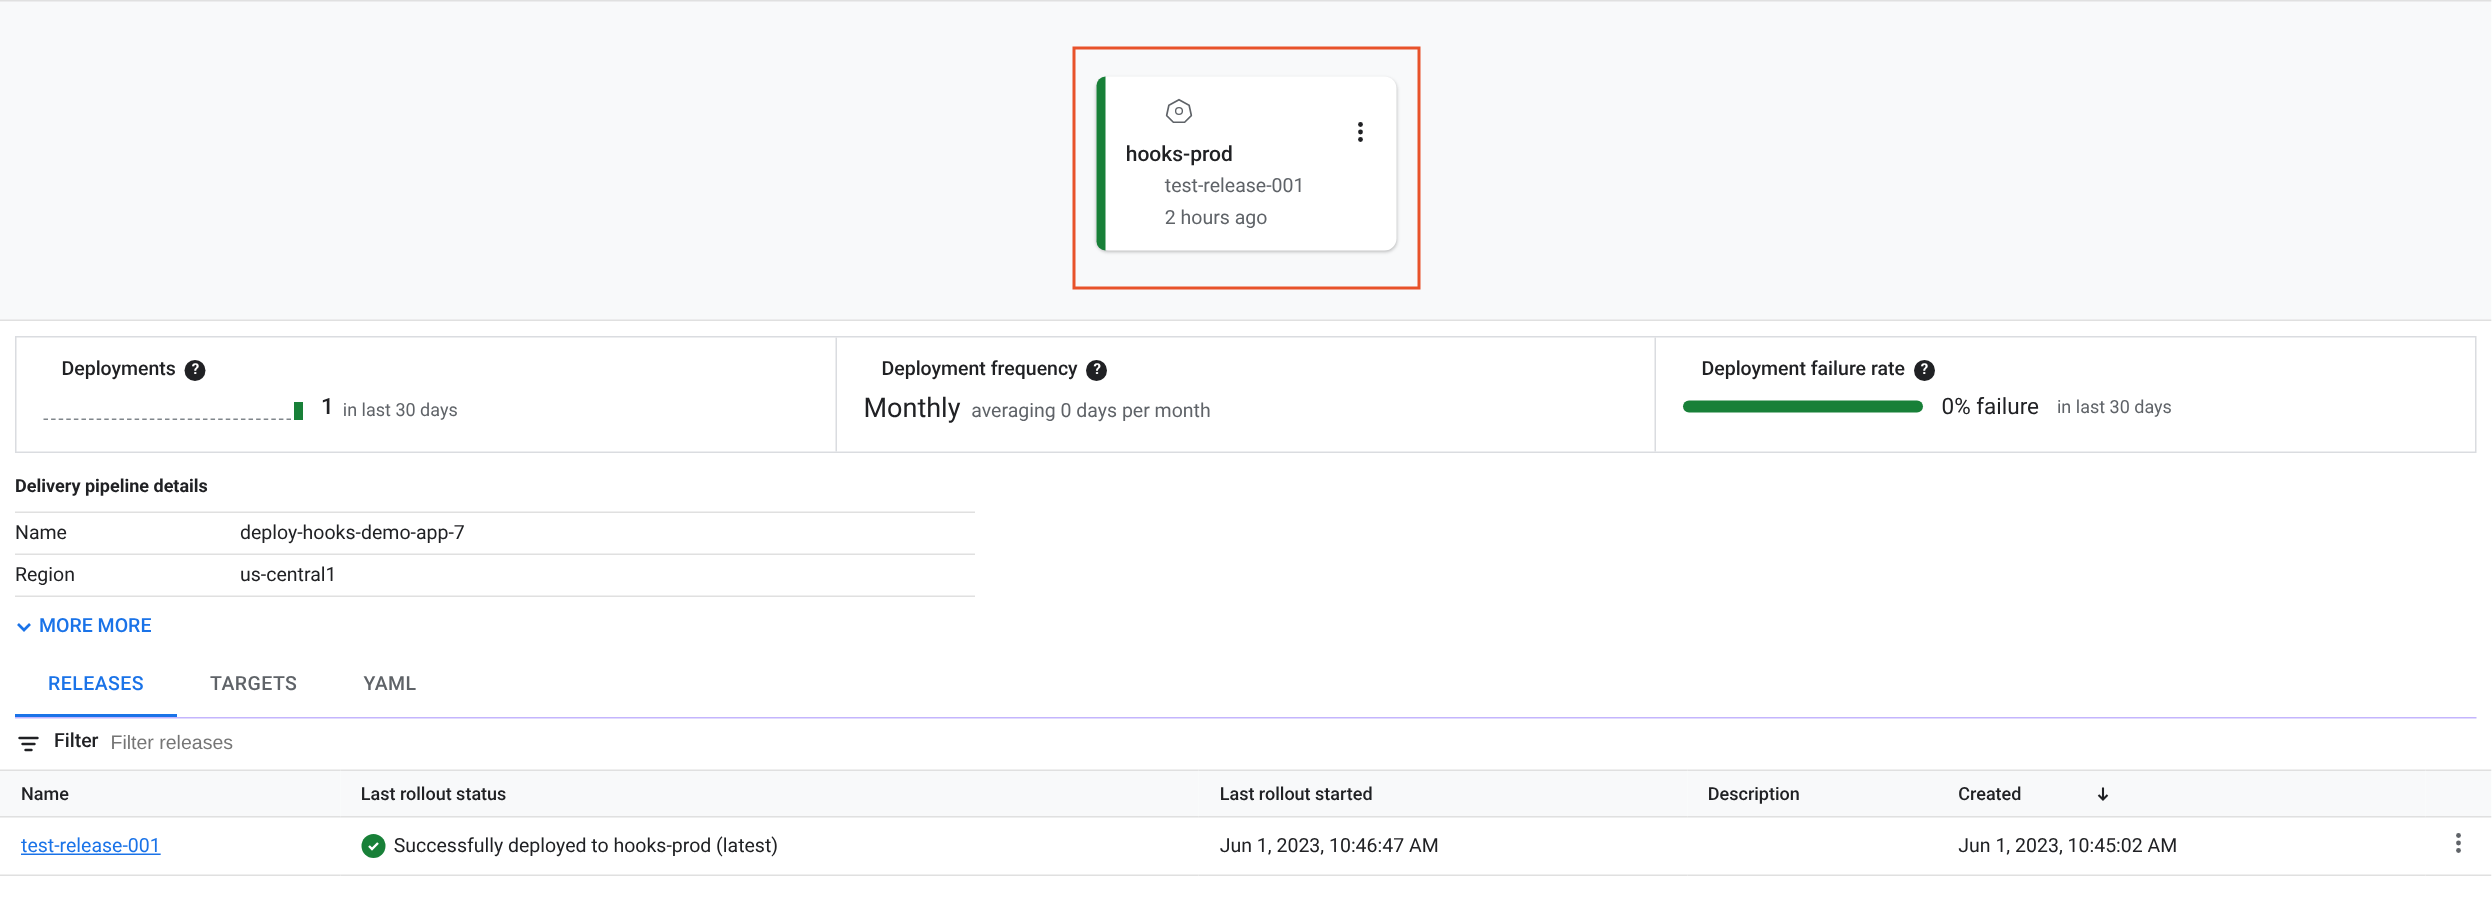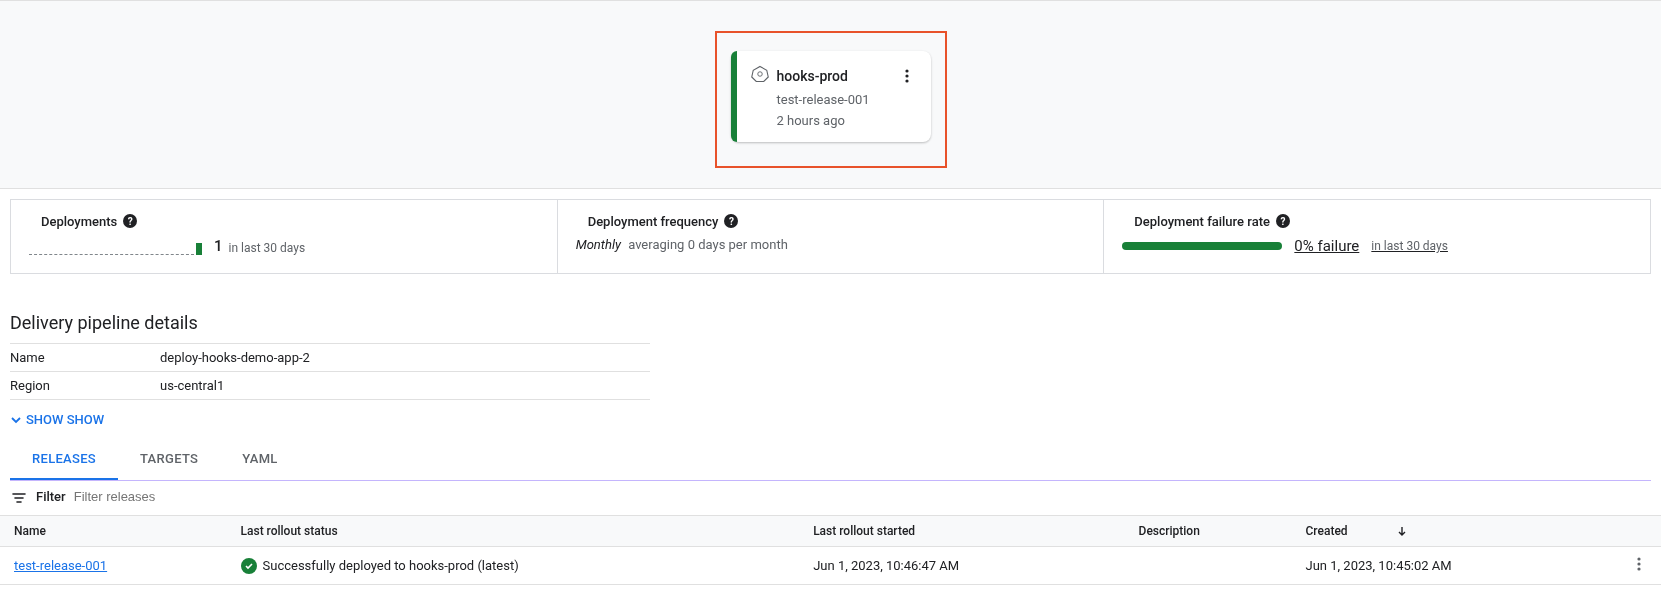--- a/index.html
+++ b/index.html
@@ -3,45 +3,45 @@
 <meta charset="utf-8">
 <style>
 * { box-sizing: border-box; margin: 0; padding: 0; }
 body { font-family: Roboto, 'Helvetica Neue', Arial, sans-serif; font-size: 13px; color: #202124; background: #fff; }
 
 .pipeline-area { background: #f8f9fa; border-top: 1px solid #e0e0e0; border-bottom: 1px solid #e0e0e0; padding: 30px 10px 20px; display: flex; justify-content: center; }
 .highlight-box { border: 2px solid #e8522a; padding: 18px 14px 24px; display: inline-block; }
 .target-card { background: #fff; border-radius: 8px; box-shadow: 0 1px 2px rgba(0,0,0,0.15),0 1px 3px rgba(0,0,0,0.1); width: 200px; position: relative; padding: 14px 14px 14px 20px; }
 .target-card .green-edge { position: absolute; left: 0; top: 0; bottom: 0; width: 6px; background: #188038; border-radius: 8px 0 0 8px; }
 .target-head { display: flex; align-items: center; justify-content: space-between; }
-.target-head .title-wrap { display: flex; align-items: center; gap: 8px; }
+.target-head .title-wrap { display: flex; align-items: center; gap: 8px; flex-direction: column; }
 .k8s-icon { width: 18px; height: 18px; }
 .target-title { font-weight: 500; font-size: 14px; }
 .more-btn { width: 20px; height: 20px; display: flex; align-items: center; justify-content: center; cursor: pointer; }
 .target-sub { color: #5f6368; font-size: 13px; margin-top: 6px; margin-left: 26px; }
 .target-time { color: #5f6368; font-size: 13px; margin-top: 6px; margin-left: 26px; }
 
 .stats-row { display: flex; border: 1px solid #dadce0; margin: 10px 10px 0; }
 .stat-cell { flex: 1; padding: 14px 18px 18px; border-right: 1px solid #dadce0; }
 .stat-cell:last-child { border-right: none; }
-.stat-head { display: flex; align-items: flex-start; gap: 6px; font-size: 13px; font-weight: 500; margin-bottom: 8px; padding-left: 12px; }
+.stat-head { display: flex; align-items: center; gap: 6px; font-size: 13px; font-weight: 500; margin-bottom: 8px; padding-left: 12px; }
 .help-dot { width: 14px; height: 14px; border-radius: 50%; background: #202124; color: #fff; font-size: 10px; display: inline-flex; align-items: center; justify-content: center; font-weight: bold; }
 .deploy-spark { display: flex; align-items: flex-end; gap: 0; }
 .deploy-spark .dash { border-bottom: 1px dashed #80868b; height: 1px; width: 165px; }
 .deploy-spark .bar { width: 6px; height: 12px; background: #188038; margin-left: 2px; }
 .deploy-spark .num { font-weight: 500; font-size: 15px; margin-left: 12px; }
 .deploy-spark .sub { color: #5f6368; font-size: 12px; margin-left: 6px; }
-.freq-line .big { font-size: 13px; font-weight: 400; font-style: italic; }
+.freq-line .big { font-size: 18px; font-weight: 400; }
 .freq-line .sub { color: #5f6368; font-size: 13px; margin-left: 4px; text-align: right; }
-.fail-line { display: flex; align-items: center; gap: 12px; text-decoration: underline; }
+.fail-line { display: flex; align-items: center; gap: 12px; }
 .fail-bar { width: 160px; height: 8px; background: #188038; border-radius: 4px; }
 .fail-line .big { font-size: 15px; }
 .fail-line .sub { color: #5f6368; font-size: 12px; }
 
-.section-title { font-size: 18px; font-weight: 400; margin: 38px 10px 10px; }
+.section-title { font-size: 12px; font-weight: 700; margin: 15px 10px 10px; }
 .details-table { margin: 0 10px; width: 640px; }
 .details-row { display: flex; border-bottom: 1px solid #e0e0e0; padding: 6px 0; font-size: 13px; }
 .details-row:first-child { border-top: 1px solid #e0e0e0; }
 .details-row .label { width: 150px; color: #202124; }
 .details-row .value { color: #202124; }
 .show-more { display: flex; align-items: center; gap: 4px; color: #1a73e8; font-weight: 500; font-size: 13px; margin: 12px 10px; cursor: pointer; }
 
 .tabs { display: flex; border-bottom: 1px solid #c4b5fd; margin: 10px 10px 0; }
 .tab { padding: 12px 22px; font-size: 13px; font-weight: 500; color: #5f6368; cursor: pointer; border-bottom: 2px solid transparent; letter-spacing: 0.3px; }
 .tab.active { color: #1a73e8; border-bottom-color: #1a73e8; }
@@ -127,33 +127,33 @@
       <span class="sub">in last 30 days</span>
     </div>
   </div>
 </div>
 
 <h2 class="section-title">Delivery pipeline details</h2>
 
 <div class="details-table">
   <div class="details-row">
     <div class="label">Name</div>
-    <div class="value">deploy-hooks-demo-app-2</div>
+    <div class="value">deploy-hooks-demo-app-7</div>
   </div>
   <div class="details-row">
     <div class="label">Region</div>
     <div class="value">us-central1</div>
   </div>
 </div>
 
 <div class="show-more">
   <svg width="12" height="12" viewBox="0 0 12 12">
       <path d="M2 4 L6 8 L10 4" fill="none" stroke="#1a73e8" stroke-width="1.8"></path>
     </svg>
-  <span>SHOW SHOW</span>
+  <span>MORE MORE</span>
 </div>
 
 <div class="tabs">
   <div class="tab active">RELEASES</div>
   <div class="tab">TARGETS</div>
   <div class="tab">YAML</div>
 </div>
 
 <div class="filter-row">
   <svg width="18" height="18" viewBox="0 0 18 18">

